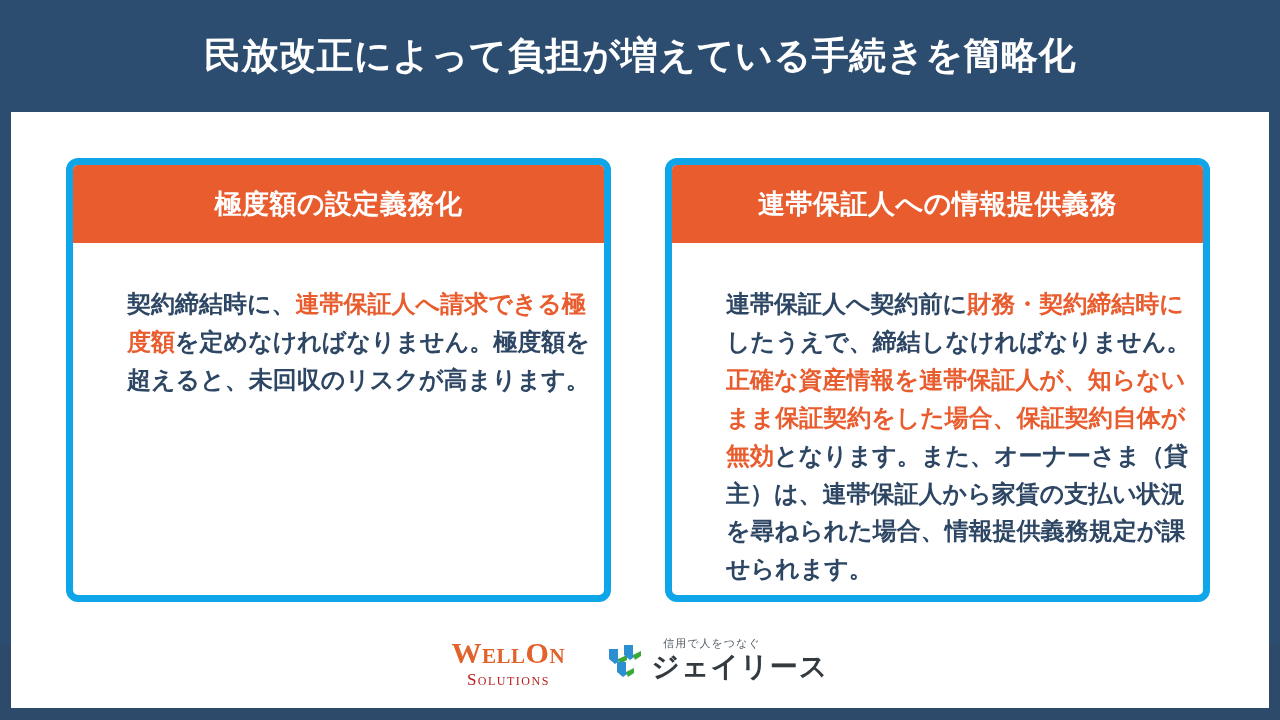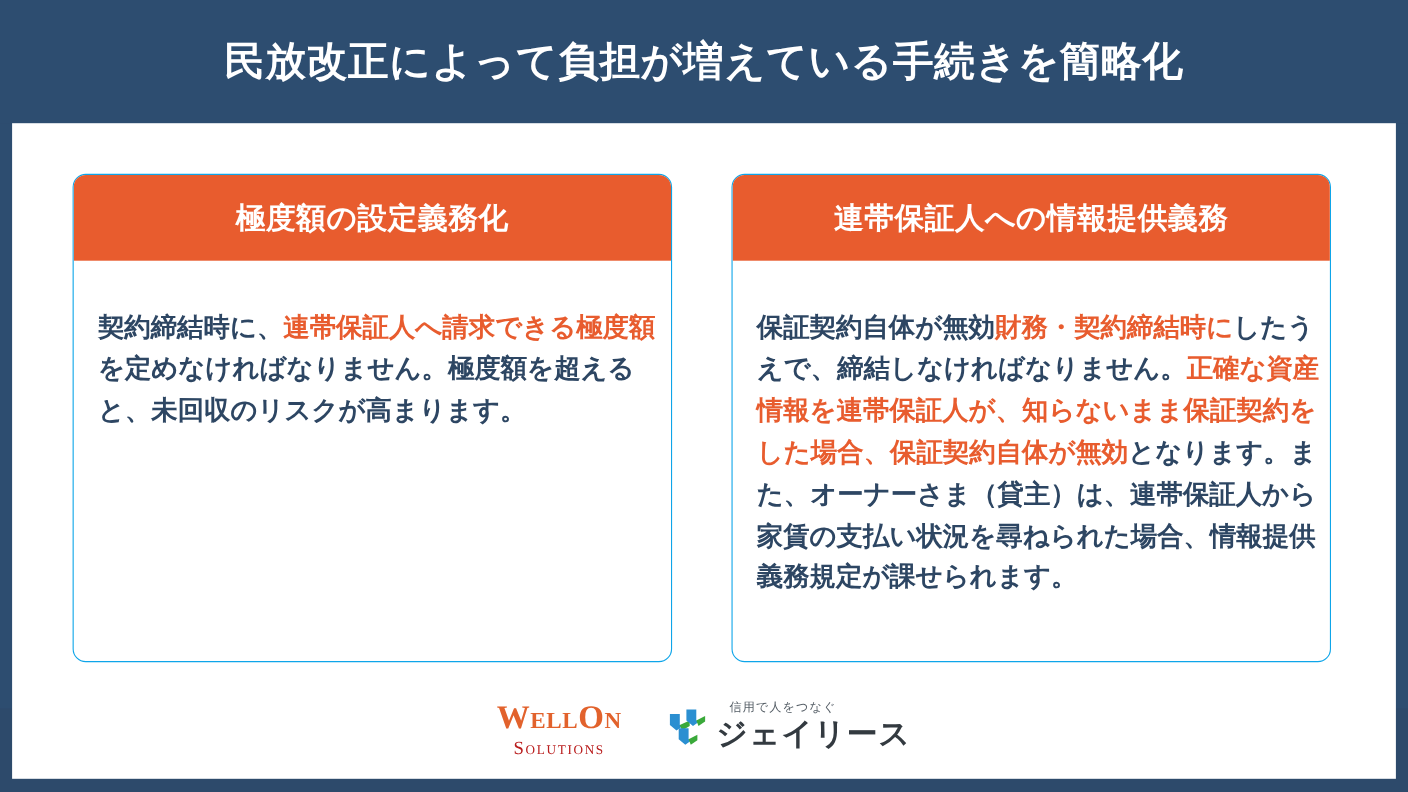--- a/index.html
+++ b/index.html
@@ -61,21 +61,21 @@
     top: 0;
     width: 1258px;
     height: 596px;
   }
 
   .card {
     position: absolute;
     top: 46px;
     width: 545px;
     height: 444px;
-    border: 1px solid #0ea5e9;
+    border: 7px solid #0ea5e9;
     border-radius: 12px;
     background: #ffffff;
     box-sizing: border-box;
     overflow: hidden;
   }
   .card-left  { left: 55px; }
   .card-right { left: 654px; }
 
   .card-header {
     height: 78px;
@@ -89,20 +89,21 @@
     color: #ffffff;
     font-size: 27px;
     font-weight: bold;
     letter-spacing: 0.5px;
     white-space: nowrap;
   }
 
   .card-body {
     padding: 18px 8px 10px 22px;
     box-sizing: border-box;
+    margin-left: 32px;
   }
   .card-text {
     color: #2d4663;
     font-weight: bold;
     line-height: 1.58;
     letter-spacing: 0px;
   }
   .card-left .card-text  { font-size: 24px; }
   .card-right .card-text { font-size: 24px; }
 
@@ -197,21 +198,21 @@
         <div class="card-body">
           <p class="card-text"><span>契約締結時に、</span><span class="hl">連帯保証人へ請求できる極度額</span><span>を定めなければなりません。極度額を超えると、未回収のリスクが高まります。</span></p>
         </div>
       </div>
 
       <div class="card card-right">
         <div class="card-header">
           <span class="card-header-text">連帯保証人への情報提供義務</span>
         </div>
         <div class="card-body">
-          <p class="card-text"><span>保証契約自体が無効</span><span class="hl">財務・契約締結時に</span><span>したうえで、締結しなければなりません。</span><span class="hl">正確な資産情報を連帯保証人が、知らないまま保証契約をした場合、保証契約自体が無効</span><span>となります。また、オーナーさま（貸主）は、連帯保証人から家賃の支払い状況を尋ねられた場合、情報提供義務規定が課せられます。</span></p>
+          <p class="card-text"><span>連帯保証人へ契約前に</span><span class="hl">財務・契約締結時に</span><span>したうえで、締結しなければなりません。</span><span class="hl">正確な資産情報を連帯保証人が、知らないまま保証契約をした場合、保証契約自体が無効</span><span>となります。また、オーナーさま（貸主）は、連帯保証人から家賃の支払い状況を尋ねられた場合、情報提供義務規定が課せられます。</span></p>
         </div>
       </div>
 
     </div>
 
     <div class="footer">
 
       <div class="wellon">
         <span class="wellon-main">WellOn</span>
         <span class="wellon-sub">Solutions</span>

